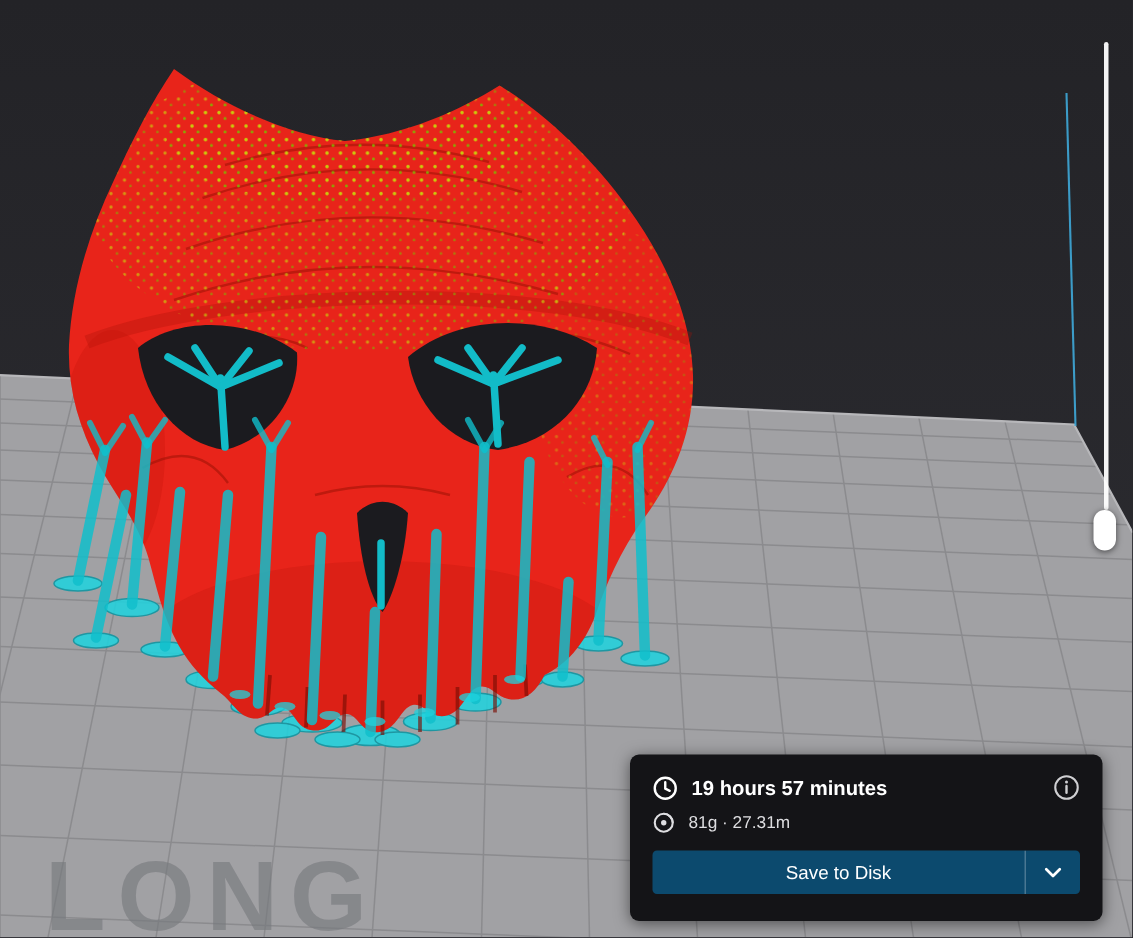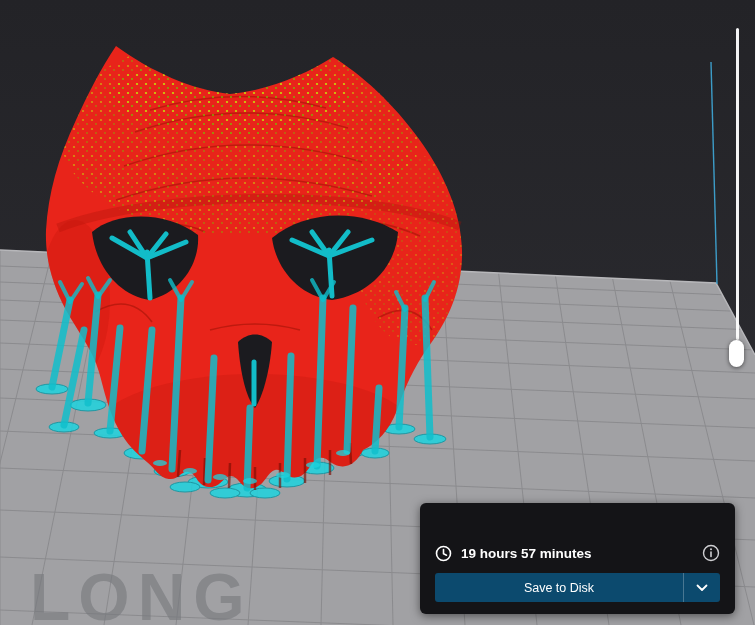--- a/index.html
+++ b/index.html
@@ -10,21 +10,21 @@
   
   .slider-track{position:absolute;left:736px;top:28px;width:3px;height:312px;
                 background:rgba(255,255,255,.95);border-radius:2px;}
   .slider-handle{position:absolute;left:729px;top:340px;width:15px;height:27px;
                  background:#ffffff;border-radius:8px;box-shadow:0 1px 4px rgba(0,0,0,.55);}
 
   
   .info-panel{position:absolute;left:420px;top:503px;width:315px;height:111px;
               background:#141417;border-radius:6px;box-shadow:0 2px 10px rgba(0,0,0,.5);
               box-sizing:border-box;padding:13px 15px 12px 15px;color:#fff;}
-  .row{display:flex;align-items:center;gap:9px;margin-top:28px;}
+  .row{display:flex;align-items:center;gap:9px;}
   .row.time{margin-bottom:7px;}
   .time-text{font-size:13.5px;font-weight:bold;color:#ffffff;}
   .stats-text{font-size:11.5px;color:#dedee1;}
   .spacer{flex:1;}
   .icon-btn{display:flex;align-items:center;justify-content:center;cursor:pointer;}
 
   .save-btn{margin-top:11px;height:29px;background:#0c4a6e;border-radius:3px;
             display:flex;align-items:stretch;cursor:pointer;overflow:hidden;}
   .save-label{flex:1;display:flex;align-items:center;justify-content:center;
               font-size:12.5px;color:#ffffff;}
@@ -225,20 +225,28 @@
       <span class="time-text">19 hours 57 minutes</span>
       <span class="spacer"></span>
       <span class="icon-btn">
         <svg width="18" height="18" viewBox="0 0 18 18">
           <circle cx="9" cy="9" r="7.5" fill="none" stroke="#cfcfd2" stroke-width="1.4"></circle>
           <line x1="9" y1="8" x2="9" y2="12.5" stroke="#cfcfd2" stroke-width="1.6" stroke-linecap="round"></line>
           <circle cx="9" cy="5.3" r="1" fill="#cfcfd2"></circle>
         </svg>
       </span>
     </div>
+    <div class="row">
+      <svg width="15" height="15" viewBox="0 0 15 15">
+        <circle cx="7.5" cy="7.5" r="6" fill="none" stroke="#dedee1" stroke-width="1.4"></circle>
+        <circle cx="7.5" cy="7.5" r="1.8" fill="#dedee1"></circle>
+        <path d="M7.5,1.5 A6,6 0 0 1 13.5,7.5" fill="none" stroke="#dedee1" stroke-width="1.4"></path>
+      </svg>
+      <span class="stats-text">81g · 27.31m</span>
+    </div>
     <div class="save-btn">
       <span class="save-label">Save to Disk</span>
       <span class="save-caret">
         <svg width="12" height="8" viewBox="0 0 12 8">
           <polyline points="1.5,1.5 6,6 10.5,1.5" fill="none" stroke="#ffffff" stroke-width="1.8" stroke-linecap="round" stroke-linejoin="round"></polyline>
         </svg>
       </span>
     </div>
   </div>
 

